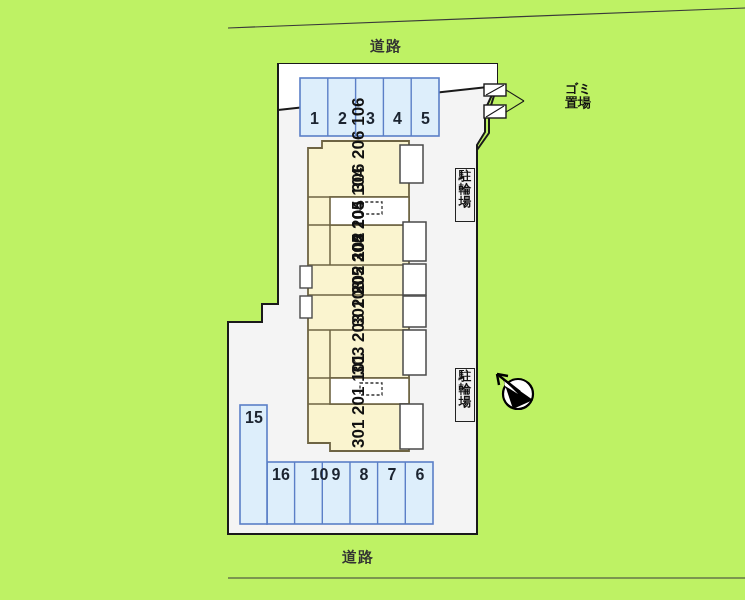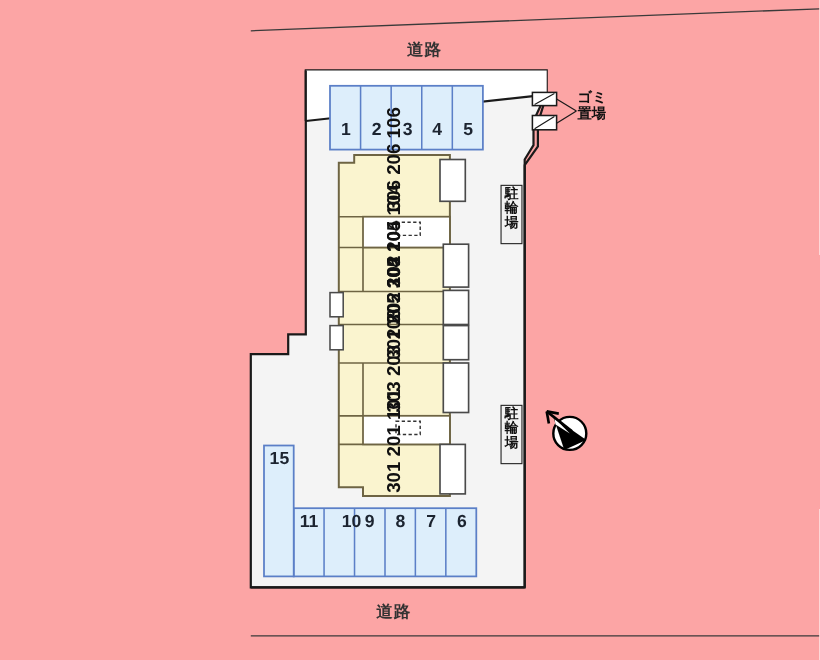--- a/index.html
+++ b/index.html
@@ -6,21 +6,21 @@
   html, body {
     margin: 0;
     padding: 0;
     background: #ffffff;
     font-family: "Liberation Sans", "DejaVu Sans", sans-serif;
   }
   #stage {
     position: relative;
     width: 745px;
     height: 600px;
-    background: #fca5a5;
+    background: #bef264;
     overflow: hidden;
   }
   svg#plan {
     position: absolute;
     left: 0;
     top: 0;
     width: 745px;
     height: 600px;
     display: block;
   }
@@ -73,21 +73,21 @@
   .vbox div { display: block; }
   
   .gomi {
     position: absolute;
     font-size: 13px;
     font-weight: 700;
     color: #111111;
     line-height: 1.05;
     letter-spacing: 0px;
   }
-  .gomi div { display: block; }
+  .gomi div { display: block; margin-left: 40px; }
   .wm {
     position: absolute;
     pointer-events: none;
     color: rgba(160,175,195,0.20);
     font-size: 54px;
     font-weight: 700;
     letter-spacing: 4px;
   }
 </style>
 </head>
@@ -228,21 +228,21 @@
 
   <div class="lbl road-label" style="left:370px; top:38px;">道路</div>
   <div class="lbl road-label" style="left:342px; top:549px;">道路</div>
 
   <div class="lbl stall-num" style="left:306px; top:111px; width:17px;">1</div>
   <div class="lbl stall-num" style="left:334px; top:111px; width:17px;">2</div>
   <div class="lbl stall-num" style="left:362px; top:111px; width:17px;">3</div>
   <div class="lbl stall-num" style="left:389px; top:111px; width:17px;">4</div>
   <div class="lbl stall-num" style="left:417px; top:111px; width:17px;">5</div>
 
-  <div class="lbl stall-num" style="left:269px; top:467px; width:24px;">11</div>
+  <div class="lbl stall-num" style="left:269px; top:467px; width:24px;">16</div>
   <div class="lbl stall-num" style="left:296px; top:467px; width:47px;">10</div>
   <div class="lbl stall-num" style="left:327px; top:467px; width:18px;">9</div>
   <div class="lbl stall-num" style="left:355px; top:467px; width:18px;">8</div>
   <div class="lbl stall-num" style="left:383px; top:467px; width:18px;">7</div>
   <div class="lbl stall-num" style="left:411px; top:467px; width:18px;">6</div>
 
   <div class="lbl stall-num" style="left:243px; top:410px; width:22px;">15</div>
 
   <div class="unit-col" style="left:349px; top:192px;">306 206 106</div>
 

